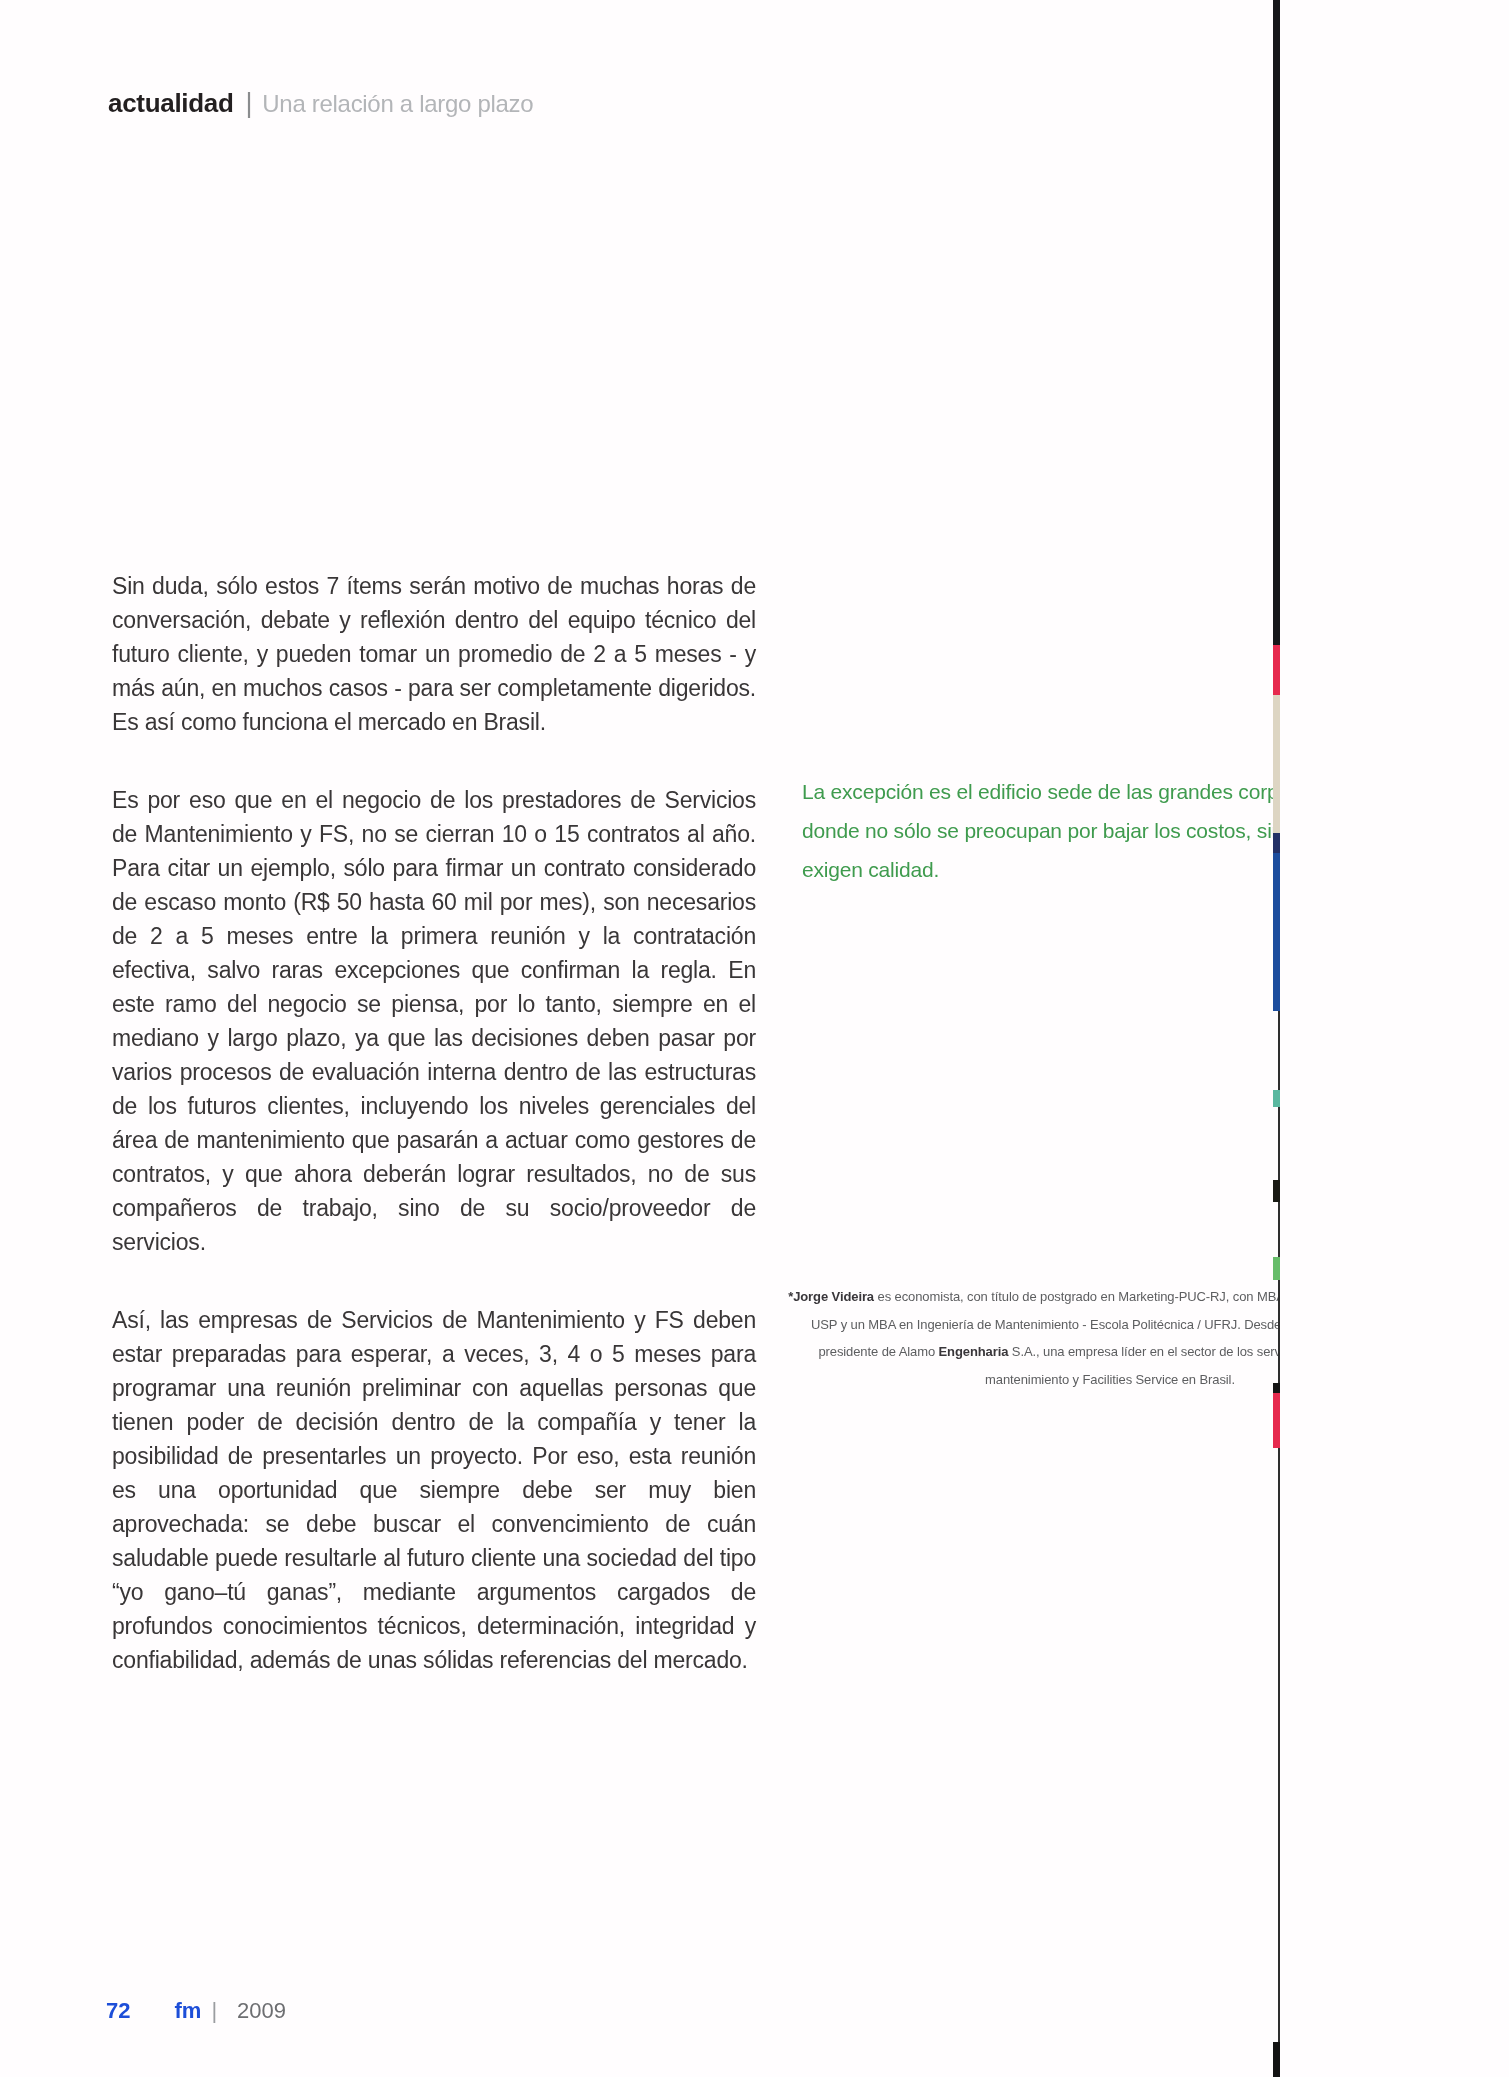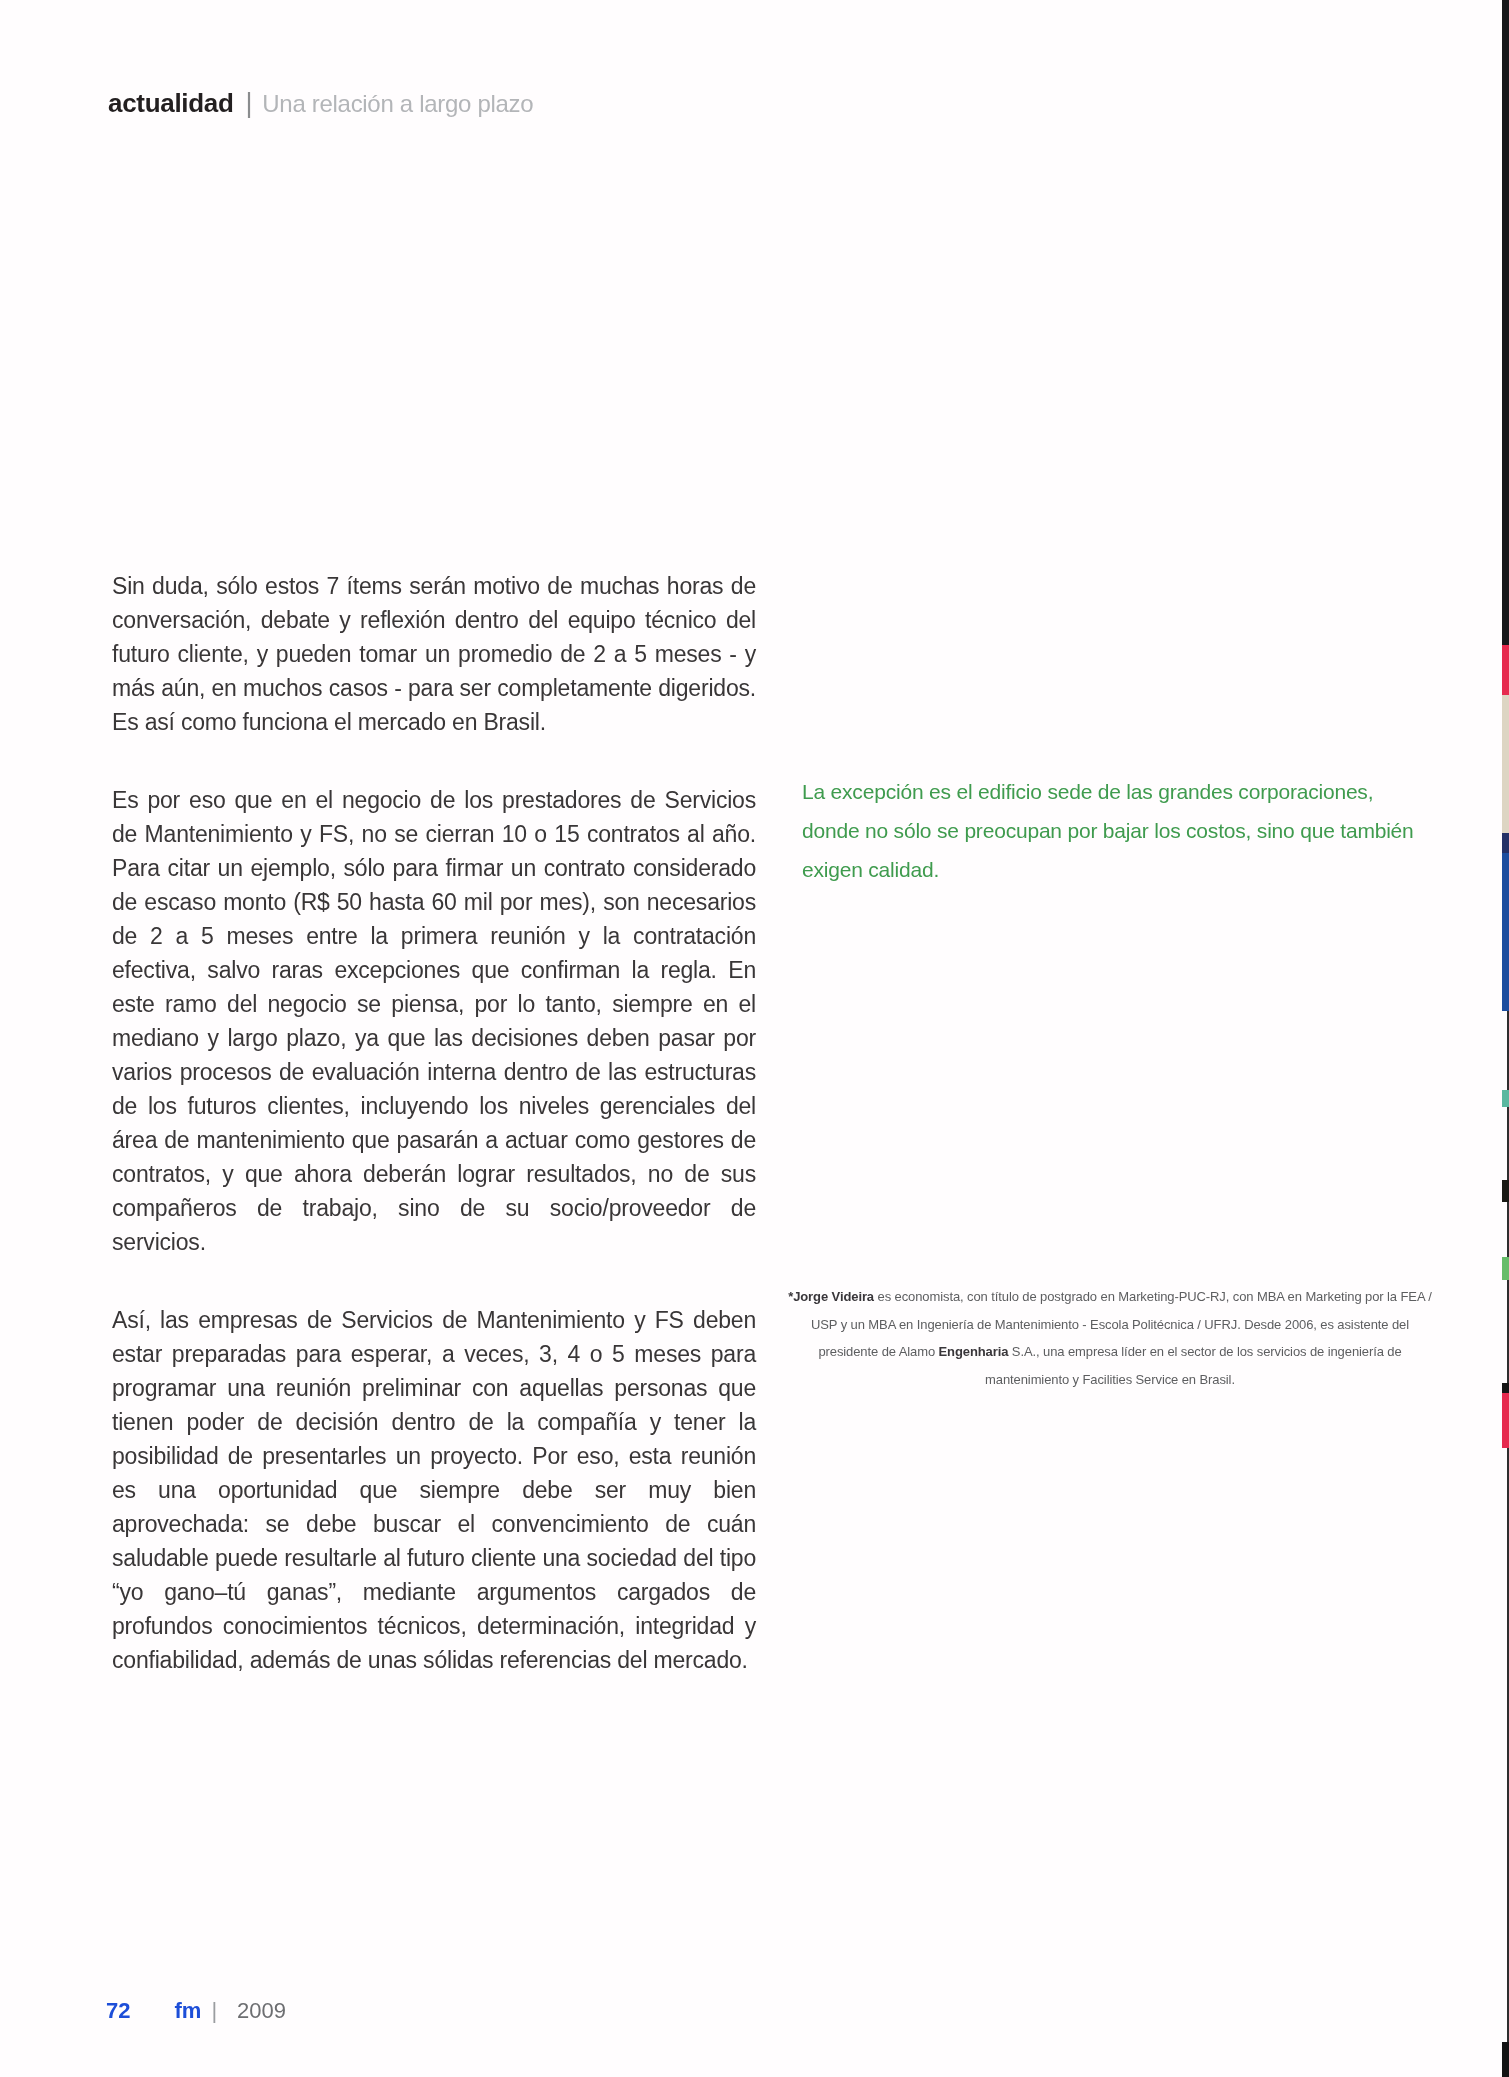--- a/index.html
+++ b/index.html
@@ -2,21 +2,21 @@
 <html><head>
 <meta charset="utf-8">
 <style>
   html, body {
     margin: 0;
     padding: 0;
     background: #fffdfe;
   }
   .page {
     position: relative;
-    width: 1509px;
+    width: 1280px;
     height: 2077px;
     background: #fffdfe;
     overflow: hidden;
     font-family: "Liberation Sans", sans-serif;
   }
 
   
   .hdr {
     position: absolute;
     left: 108px;

